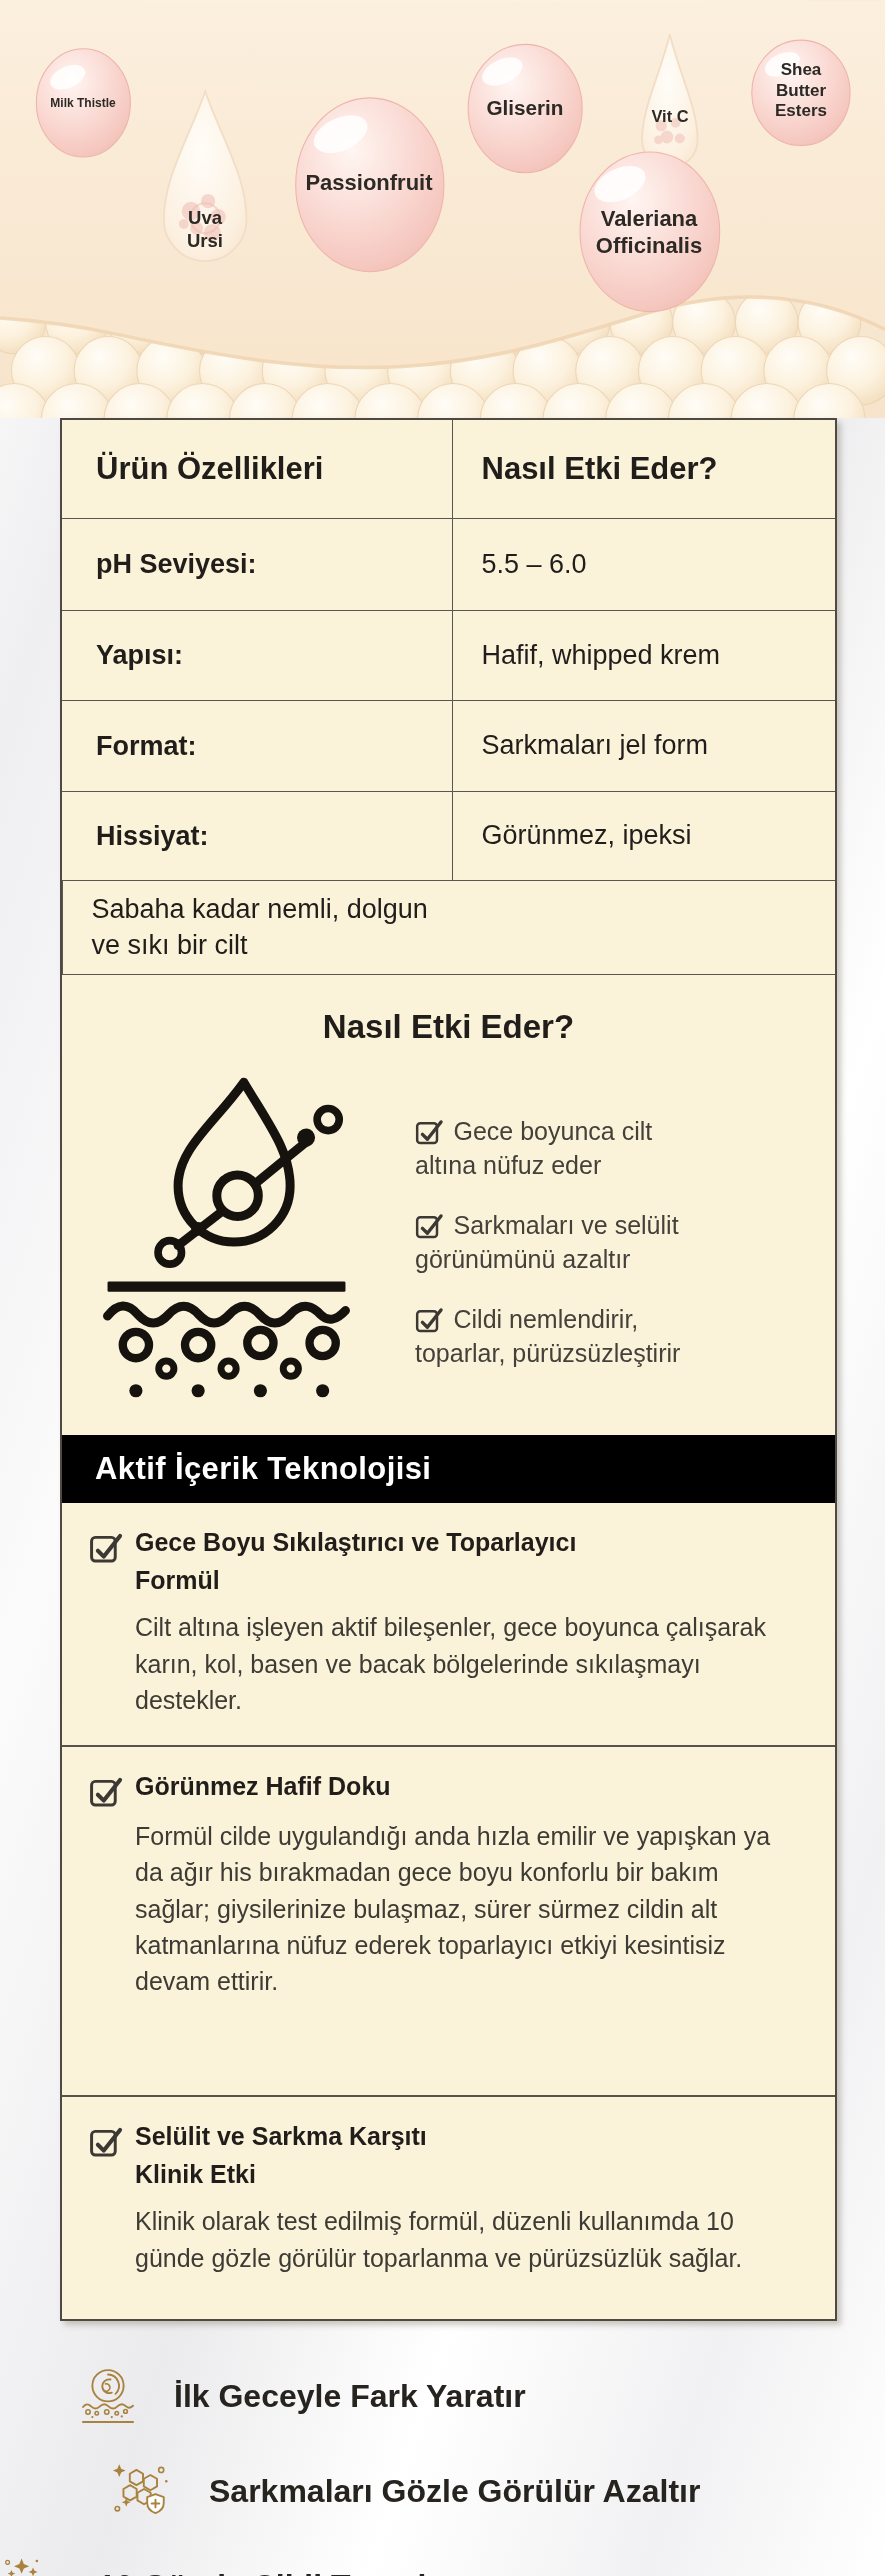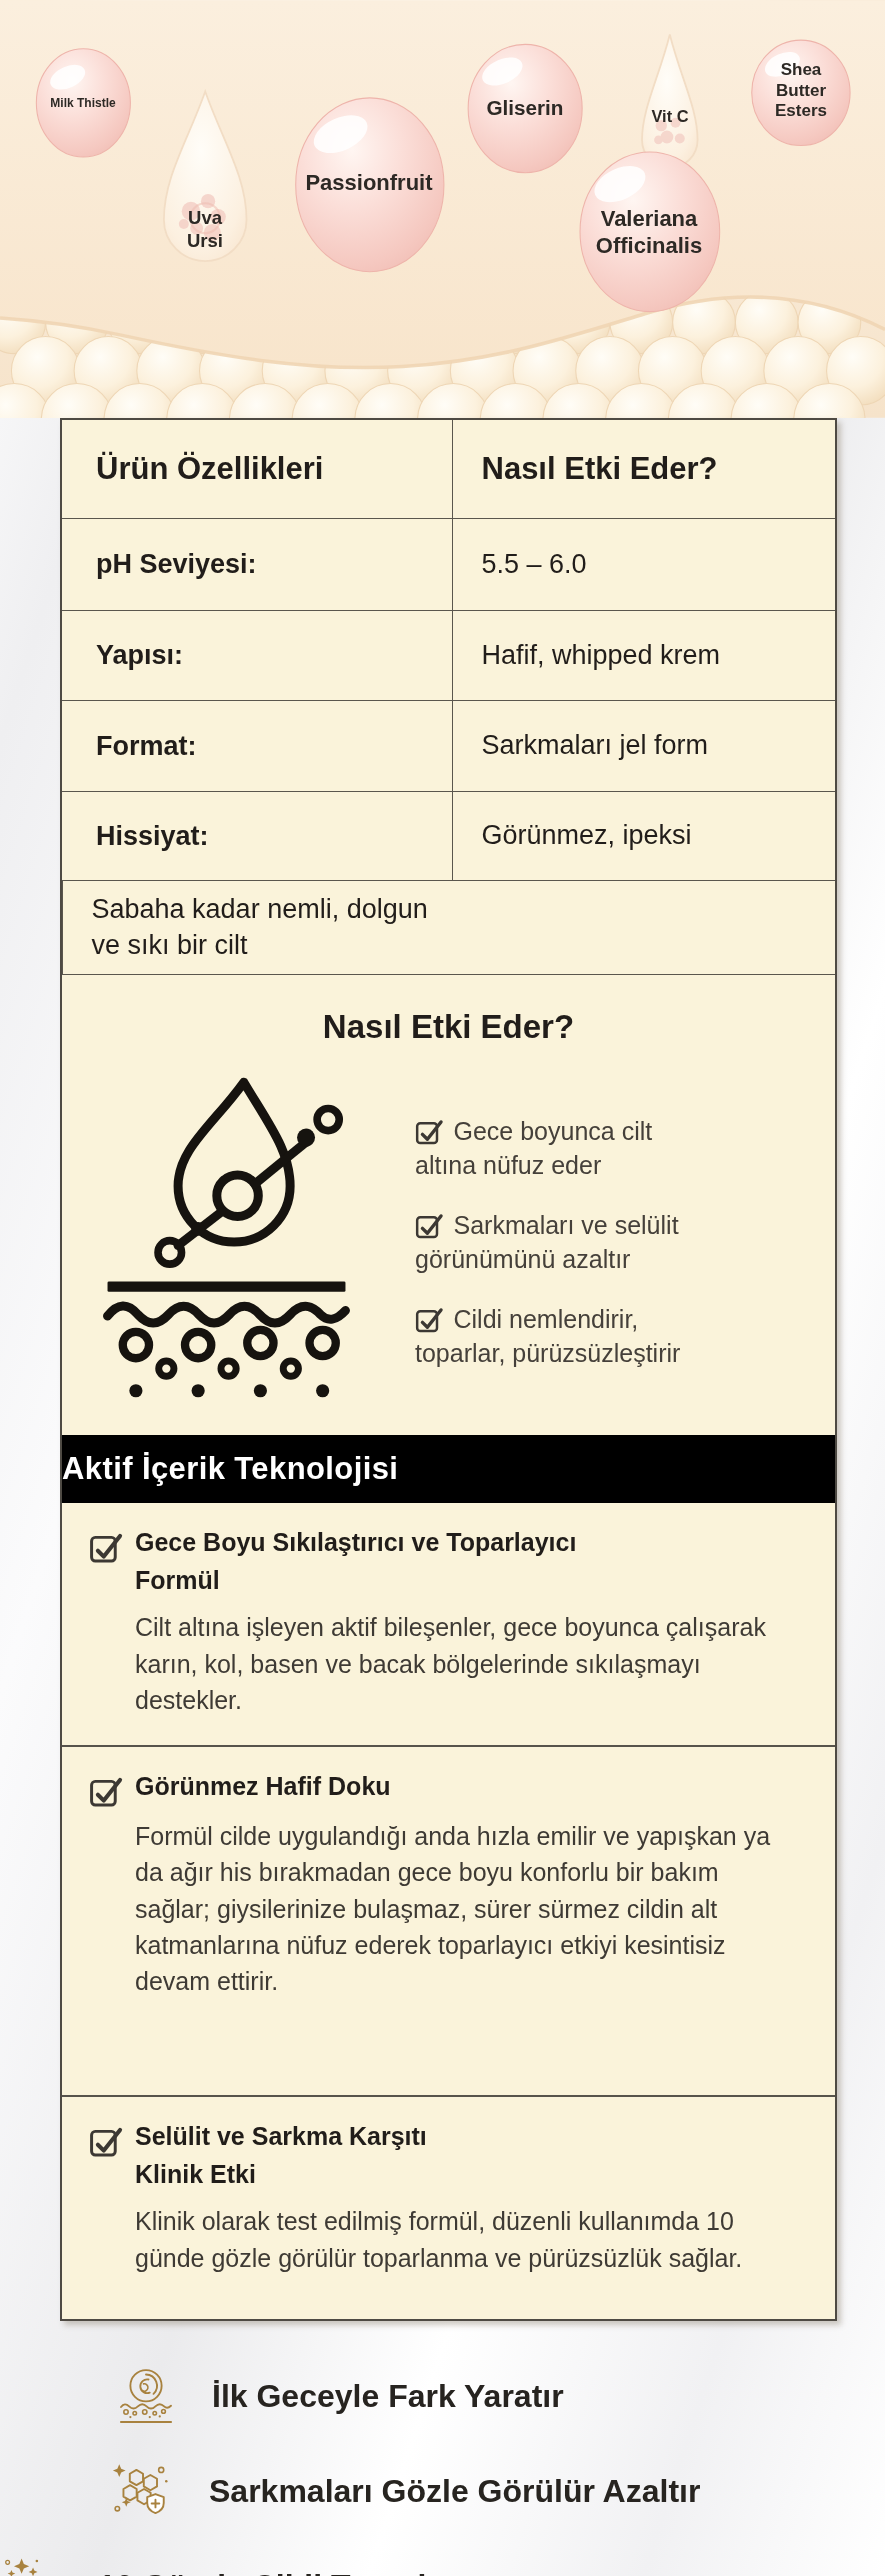--- a/index.html
+++ b/index.html
@@ -33,36 +33,36 @@
   .how-title{margin:0;text-align:center;font-size:33px;font-weight:700;color:#211d1a;}
   .how-flex{display:flex;margin-top:23px;align-items:center;}
   .how-icon{flex:none;margin-left:40px;width:249px;}
   .bullets{margin-left:64px;margin-top:10px;width:344px;}
   .bullet{font-size:25px;line-height:1.38;color:#45403a;margin-bottom:24px;}
   .bullet .cb{width:28.5px;height:28.5px;vertical-align:-5.7px;margin-right:10px;}
   .bullet .btxt{white-space:pre-line;}
   
   .banner{
     background:#000000;height:68px;display:flex;align-items:center;
-    color:#ffffff;font-size:31px;font-weight:600;letter-spacing:0.4px;
+    padding-left:33px;color:#ffffff;font-size:31px;font-weight:600;letter-spacing:0.4px;
   }
   
   .section{box-sizing:border-box;padding:21.4px 28.5px 14.3px 27px;overflow:hidden;}
   .sec-div{border-bottom:2.1px solid #57534b;}
   .s1{height:244px}.s2{height:350px}.s3{height:222px}
   .sec-head{display:flex;align-items:flex-start;}
   .sec-head .cb{width:34px;height:34px;flex:none;margin-top:5.7px;margin-right:12px;}
   .sec-title{font-size:25px;font-weight:700;color:#211d1a;line-height:1.5;white-space:pre-line;margin:0;}
   .sec-body{margin:10px 0 0 46px;font-size:25px;line-height:1.45;color:#3e3a34;max-width:645px;}
   
   .benefits{padding-top:40px;}
   .benefit{display:flex;align-items:center;height:71px;margin-bottom:24px;}
   .benefit .bicon{flex:none;}
   .benefit .btext{font-size:32px;font-weight:700;color:#272420;}
-  .b1{padding-left:116px;gap:36px;}
+  .b1{padding-left:78px;gap:36px;}
   .b2{padding-left:111px;gap:37px;}
   .b3{gap:37px;}
 </style>
 </head>
 <body>
 
 <svg width="0" height="0" style="position:absolute">
   <symbol id="cb" viewBox="0 0 46 46">
     <rect x="3.5" y="10" width="32" height="32" rx="5" fill="none" stroke="#3c3833" stroke-width="4"></rect>
     <path d="M12 28 L20 36 L42 8" fill="none" stroke="#3c3833" stroke-width="5.5" stroke-linecap="round" stroke-linejoin="round"></path>

